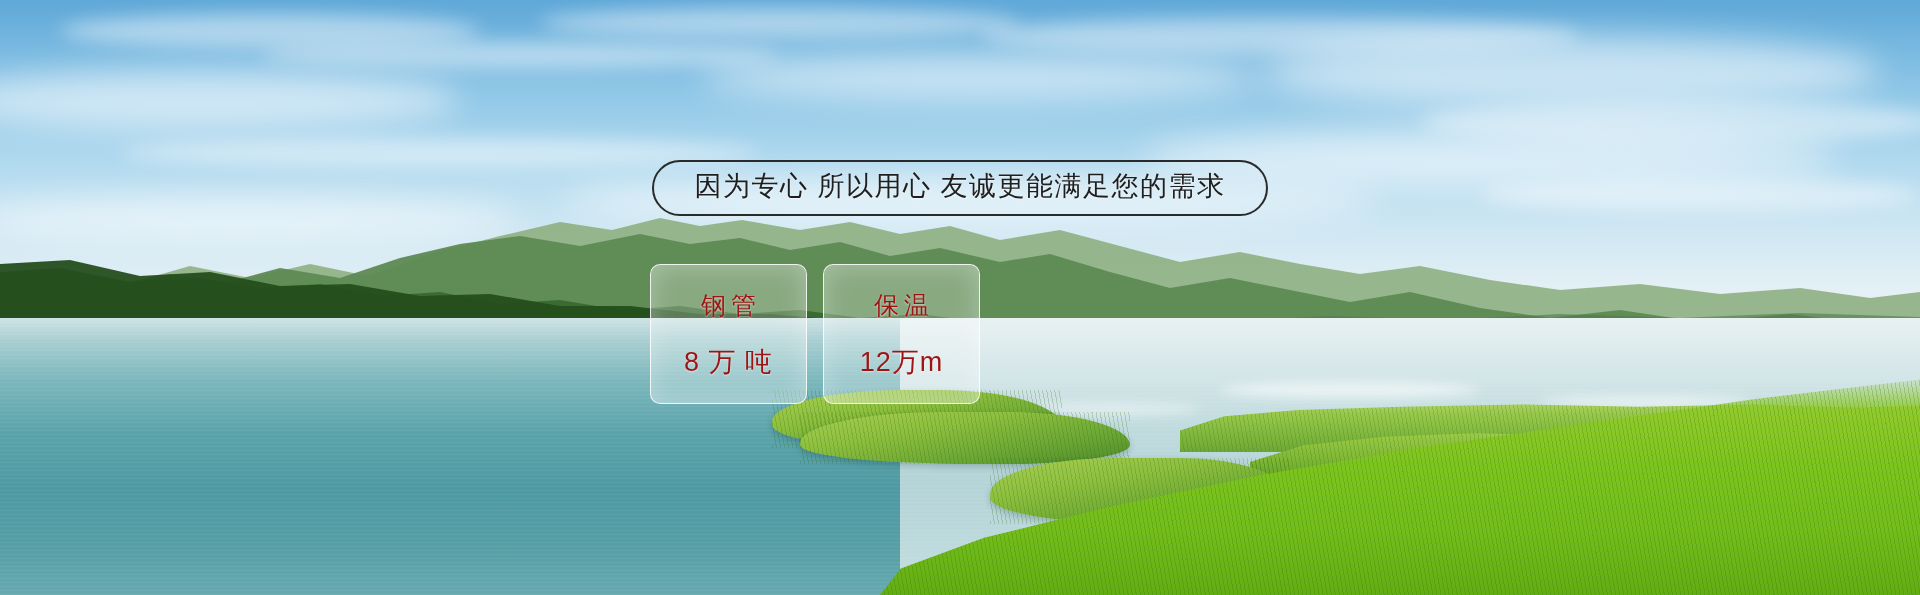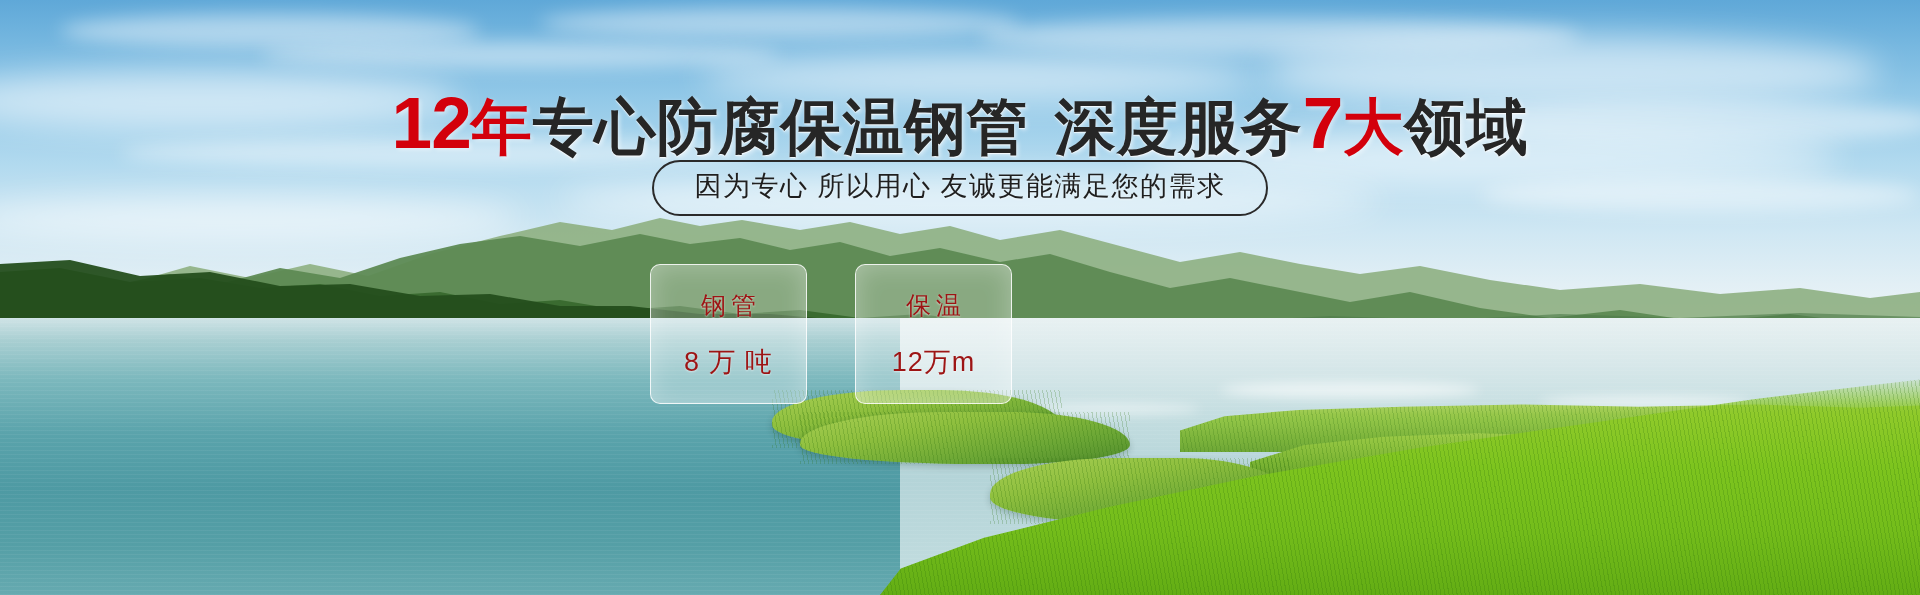--- a/index.html
+++ b/index.html
@@ -153,21 +153,21 @@
     line-height:1.25;
     white-space:nowrap;
     background:transparent;
     text-shadow:0 1px 2px rgba(255,255,255,.6);
   }
 
   
   .cards{
     position:absolute; left:650px; top:264px;
     display:flex;
-    gap:48px;
+    gap:16px;
   }
   .card{
     width:157px;
     height:140px;
     border:1px solid rgba(255,255,255,.85);
     border-radius:10px;
     background:rgba(255,255,255,.26);
     display:flex;
     flex-direction:column;
     align-items:center;
@@ -274,23 +274,20 @@
   <div class="island" style="left:990px; top:458px; width:300px; height:66px; border-radius:46% 40% 38% 56% / 60% 66% 44% 44%;">
     <div class="grass-texture"></div>
   </div>
 
   <div class="grass-fg">
     <div class="grass-texture"></div>
   </div>
 
   <div class="content">
 
-    <div class="headline">
-      <span class="num">12</span><span class="red">年</span><span>专心防腐保温钢管</span><span class="gap"></span><span>深度服务</span><span class="num">7</span><span class="red">大</span><span>领域</span>
-    </div>
 
     <div class="subtitle-wrap">
       <div class="subtitle">因为专心 所以用心  友诚更能满足您的需求</div>
     </div>
 
     <div class="cards">
 
       <div class="card">
         <div class="card-label">钢管</div>
         <div class="card-value"><span>8 万 吨</span></div>

